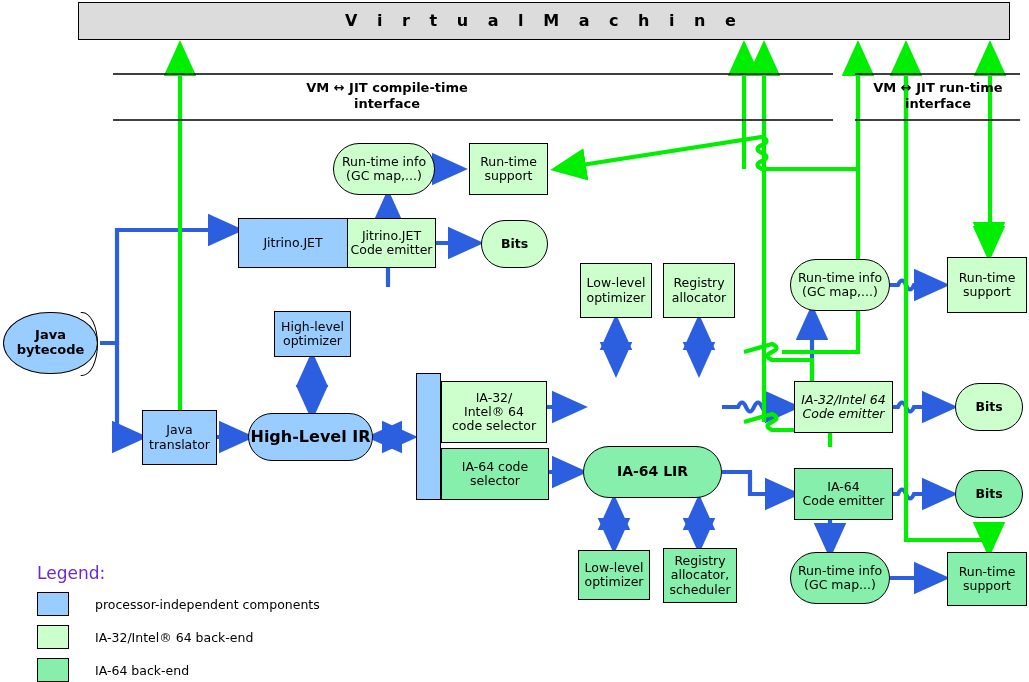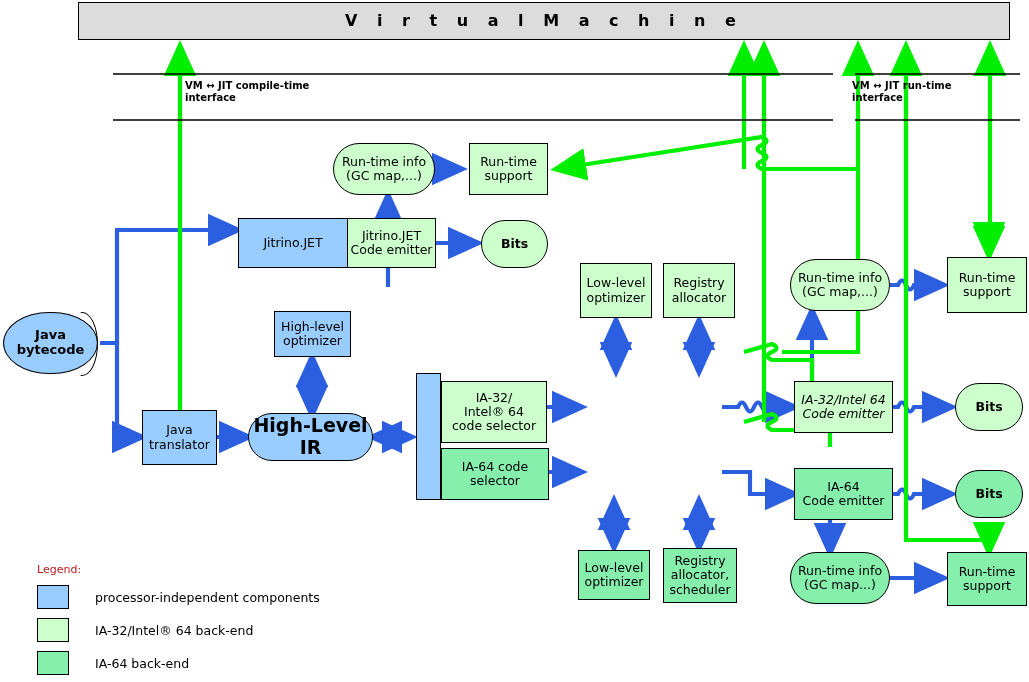--- a/index.html
+++ b/index.html
@@ -16,33 +16,33 @@
   .yellow{background:#86efac;}
   .grey{background:#dcdcdc;}
   .round{border-radius:50px;}
   .bold{font-weight:bold;}
 
   
   #vmbar{left:78px;top:2px;width:932px;height:38px;background:#dcdcdc;
          border:1.6px solid #000;font-size:16px;font-weight:bold;letter-spacing:7px;}
 
   
-  .iface{position:absolute;text-align:left;font-size:10px;font-weight:bold;
+  .iface{position:absolute;text-align:center;font-size:13px;font-weight:bold;
          line-height:1.2;color:#000;}
 
   
   #bytecode{left:3px;top:312px;width:95px;height:62px;background:#99ccff;
             border:1.6px solid #000;border-radius:46px/31px;font-weight:bold;font-size:13px;}
   #cylarc{position:absolute;left:66px;top:312px;width:30px;height:62px;
           border:1.6px solid #000;border-radius:50%;border-left-color:#000;
           background:transparent;clip-path:inset(0 0 0 46%);}
 
   
   #legend{position:absolute;left:37px;top:563px;}
-  .lg-title{font-size:11px;color:#b91c1c;}
+  .lg-title{font-size:17px;color:#6d28d9;}
   .lg-row{display:flex;align-items:center;margin-top:9px;}
   .lg-sw{width:32px;height:24px;border:1.6px solid #000;box-sizing:border-box;}
   .lg-tx{margin-left:26px;font-size:12.5px;color:#000;white-space:nowrap;}
 
   .split-blue{position:absolute;background:#99ccff;border:1.6px solid #000;box-sizing:border-box;}
 </style>
 </head>
 <body>
 
 <div id="stage">
@@ -150,35 +150,36 @@
   <div class="iface" style="left:852px;top:80px;width:172px;">
     <div>VM ↔ JIT run-time</div>
     <div>interface</div>
   </div>
 
   <div id="bytecode" class="node">Java<br>bytecode</div>
   <div id="cylarc"></div>
 
   <div class="node blue" style="left:142px;top:410px;width:75px;height:55px;">Java<br>translator</div>
 
-  <div class="node blue round bold" style="left:248px;top:413px;width:125px;height:48px;font-size:19px;">High-Level IR</div>
+  <div class="node blue round bold" style="left:248px;top:413px;width:125px;height:48px;font-size:16px;">High-Level IR</div>
 
   <div class="node blue" style="left:274px;top:311px;width:77px;height:46px;">High-level<br>optimizer</div>
 
   <div class="node blue" style="left:238px;top:218px;width:110px;height:50px;">Jitrino.JET</div>
   <div class="node green" style="left:347px;top:218px;width:89px;height:50px;">Jitrino.JET<br>Code emitter</div>
 
   <div class="node green round" style="left:333px;top:143px;width:102px;height:52px;">Run-time info<br>(GC map,...)</div>
   <div class="node green" style="left:469px;top:143px;width:79px;height:52px;">Run-time<br>support</div>
   <div class="node green round bold" style="left:481px;top:220px;width:67px;height:48px;">Bits</div>
 
   <div class="split-blue" style="left:416px;top:373px;width:25px;height:127px;"></div>
   <div class="node green" style="left:441px;top:373px;width:106px;height:62px;margin-top:8px;">IA-32/<br>Intel® 64<br>code selector</div>
   <div class="node yellow" style="left:441px;top:448px;width:108px;height:52px;">IA-64 code<br>selector</div>
 
+  <div class="node yellow round bold" style="left:583px;top:446px;width:139px;height:52px;font-size:14px;">IA-64 LIR</div>
 
   <div class="node green" style="left:580px;top:263px;width:72px;height:55px;">Low-level<br>optimizer</div>
   <div class="node green" style="left:663px;top:263px;width:72px;height:55px;">Registry<br>allocator</div>
 
   <div class="node yellow" style="left:578px;top:550px;width:72px;height:50px;">Low-level<br>optimizer</div>
   <div class="node yellow" style="left:663px;top:548px;width:74px;height:55px;">Registry<br>allocator,<br>scheduler</div>
 
   <div class="node green round" style="left:790px;top:259px;width:100px;height:52px;">Run-time info<br>(GC map,...)</div>
   <div class="node green" style="left:947px;top:257px;width:80px;height:56px;">Run-time<br>support</div>
 

